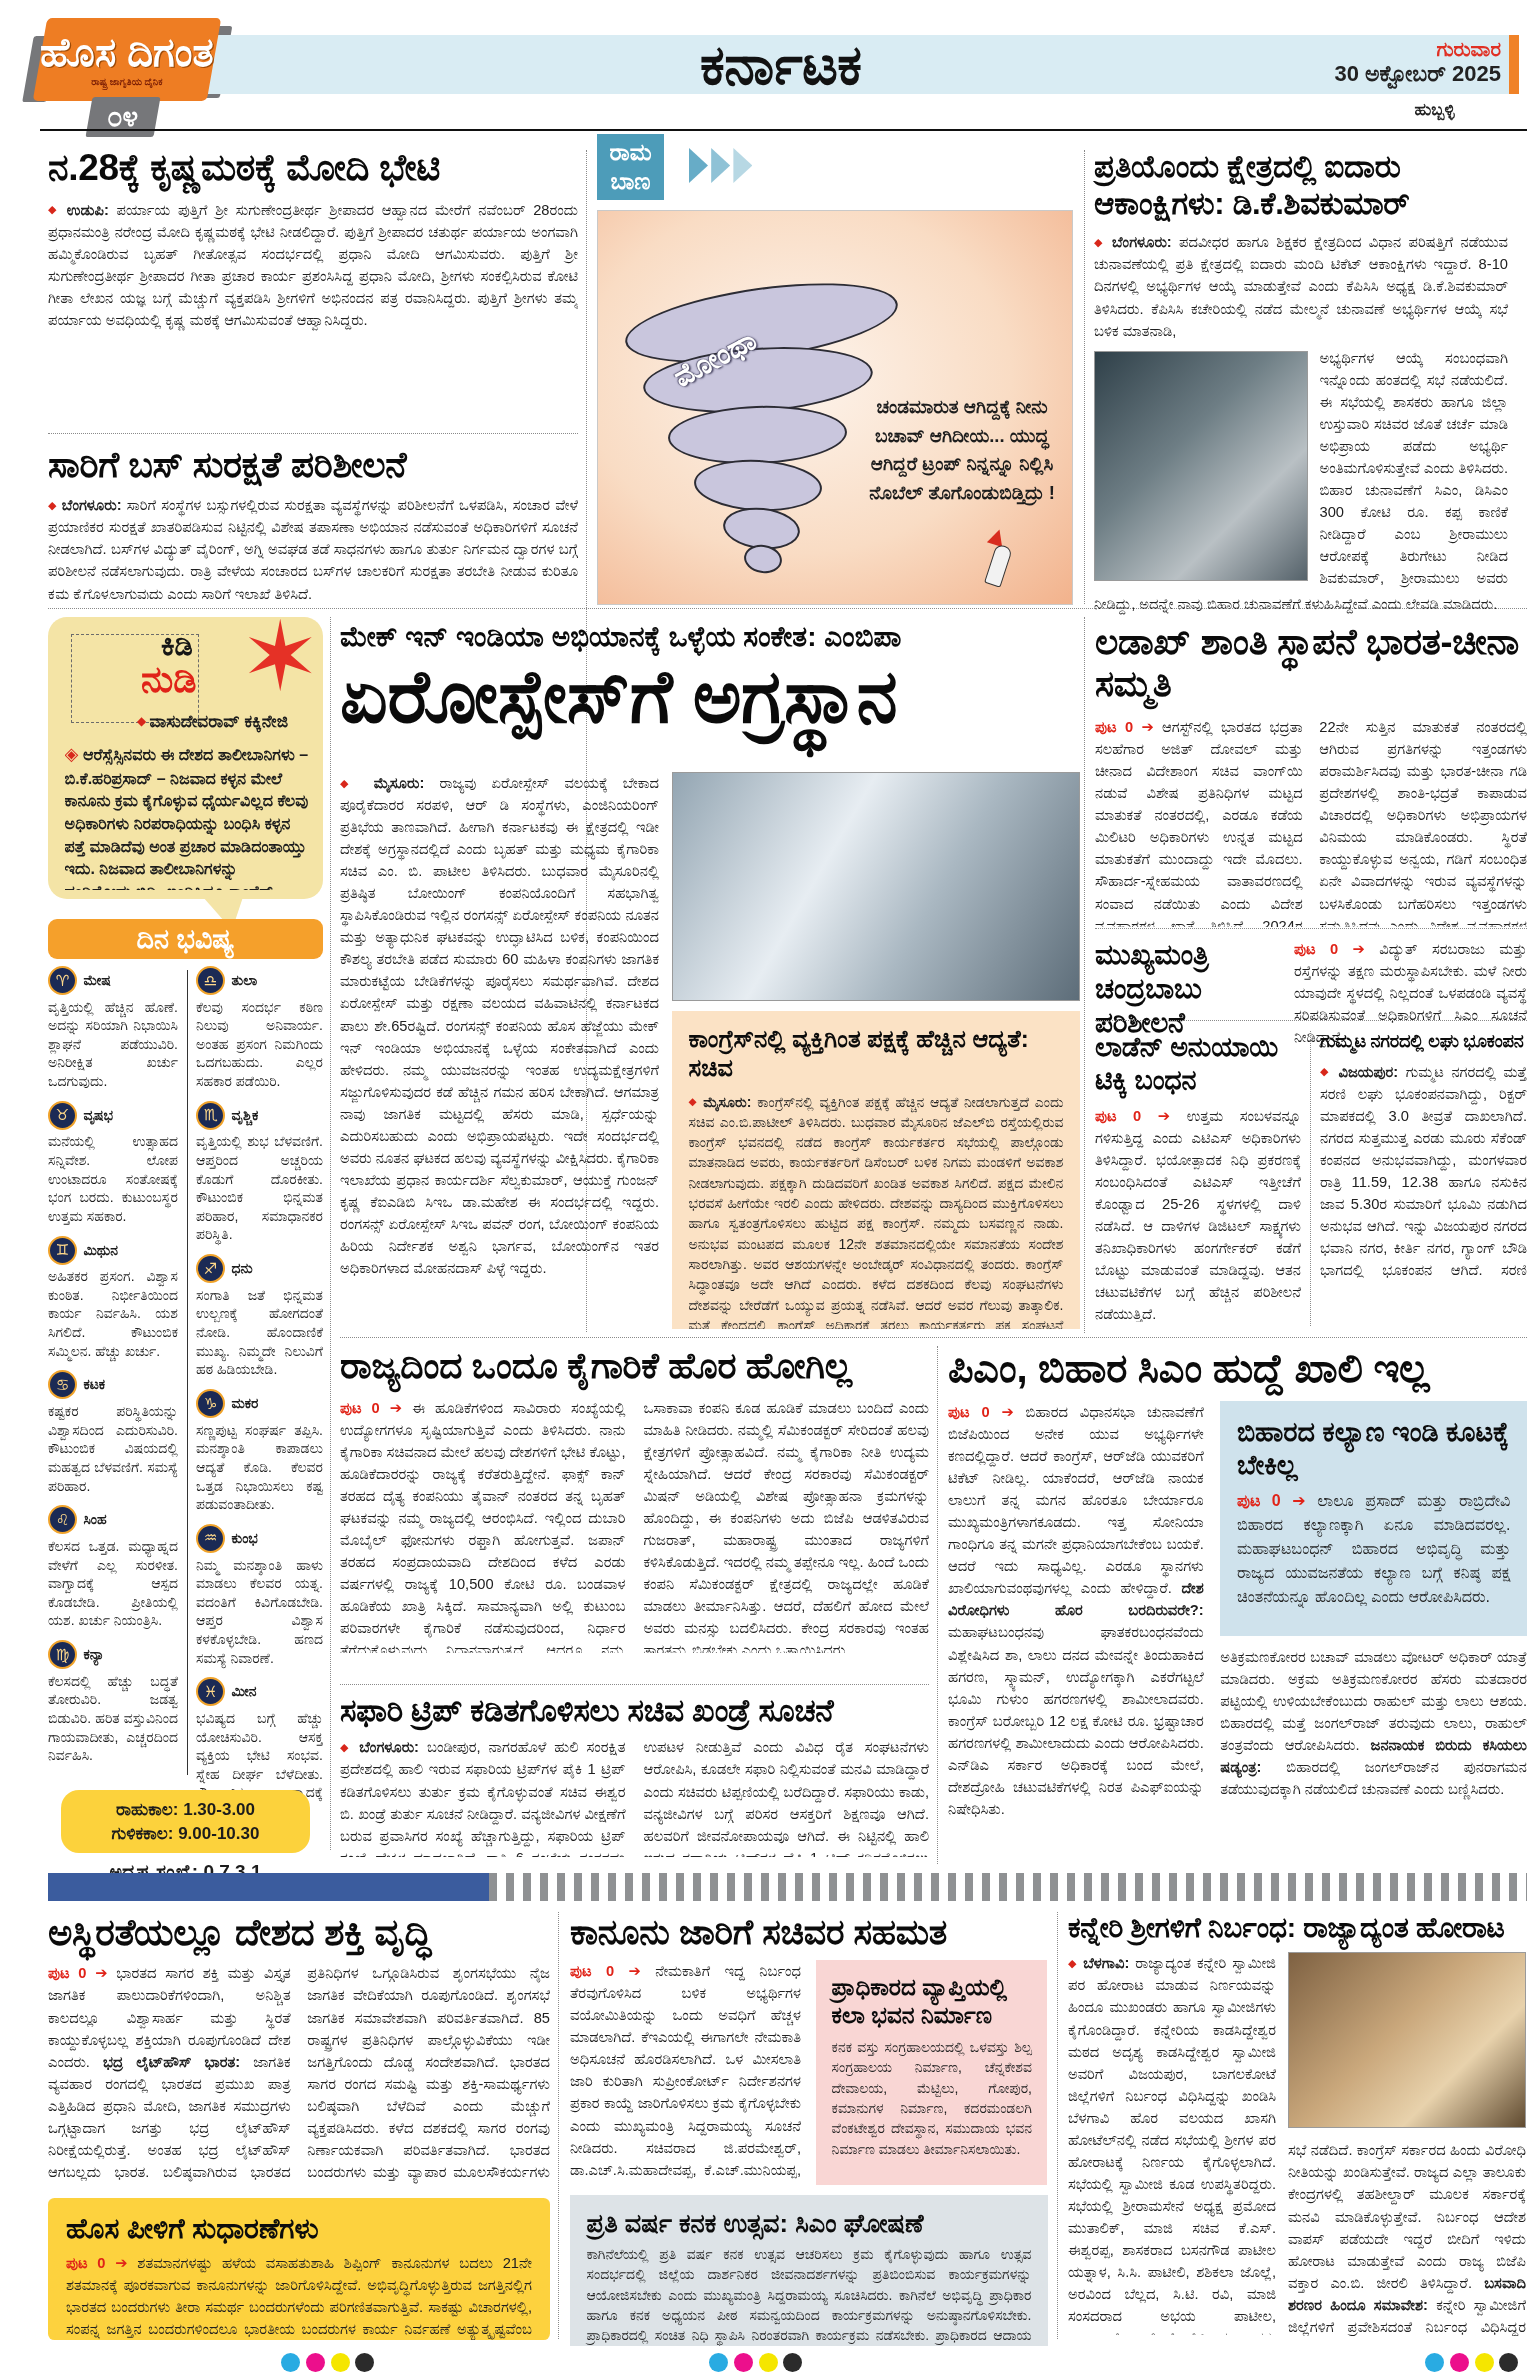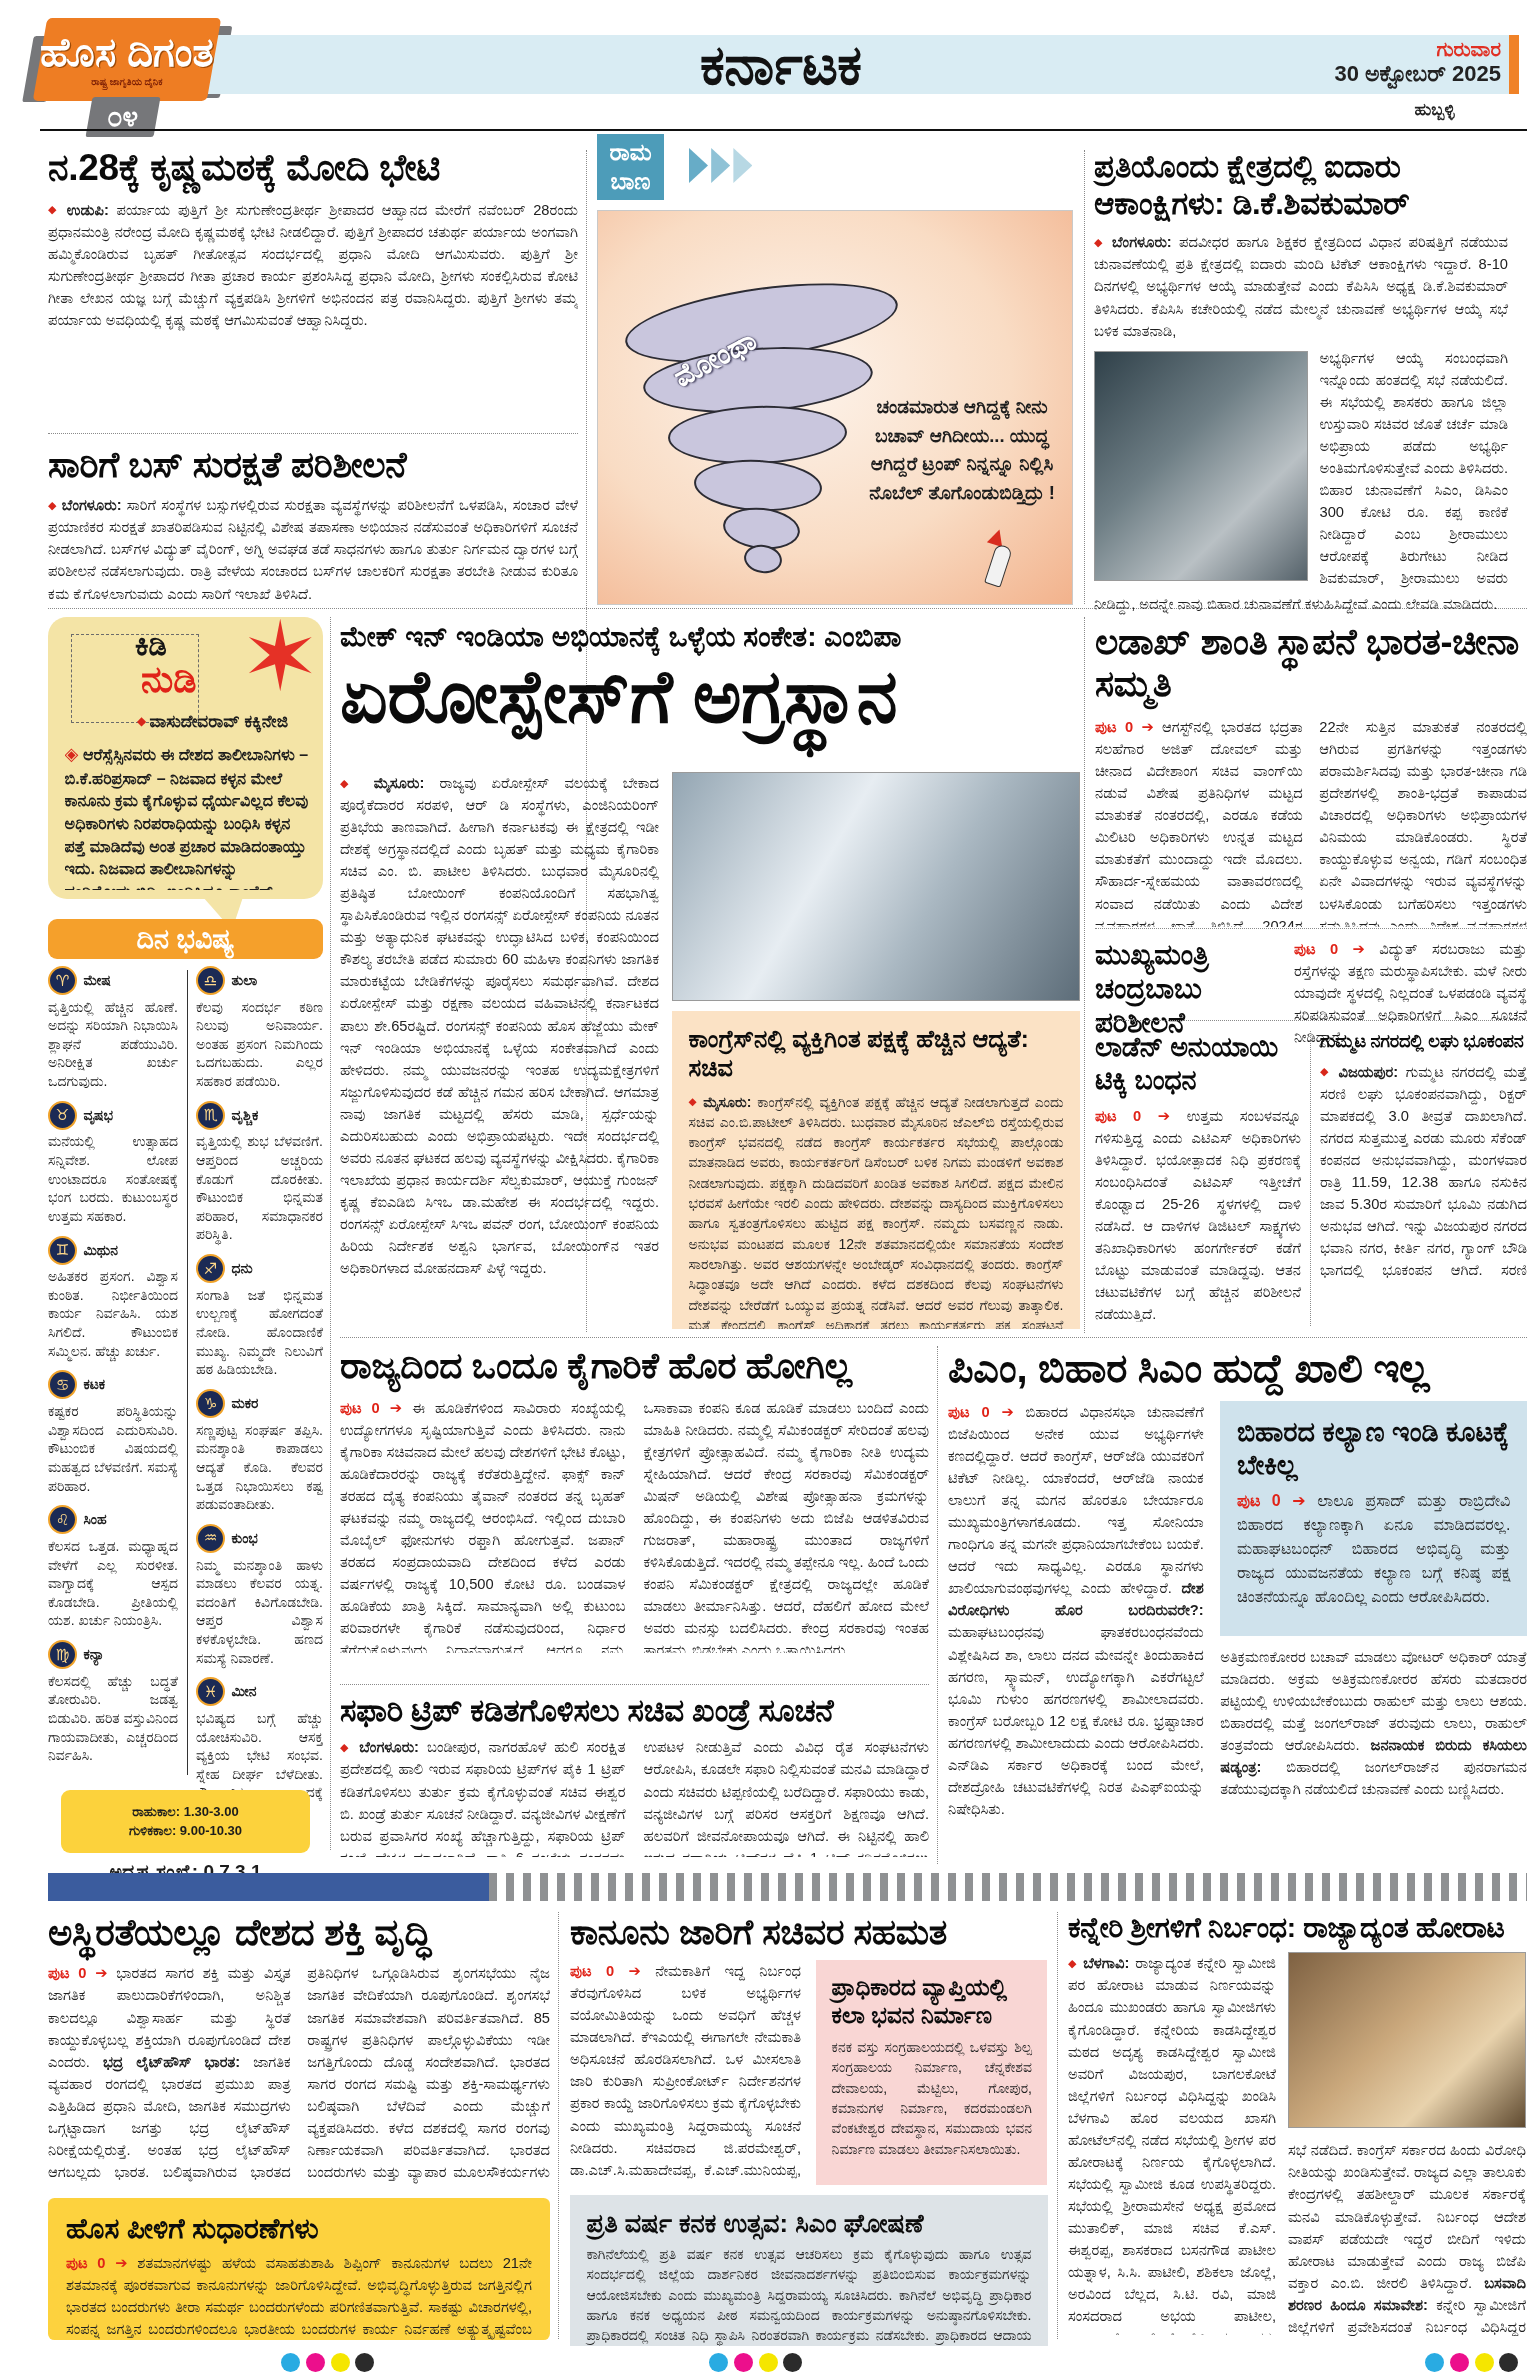--- a/index.html
+++ b/index.html
@@ -57,22 +57,22 @@
   .kidi-tail{width:0;height:0;border-left:29px solid transparent;border-right:11.5px solid transparent;border-top:33px solid #f4e4a6}
   
   .din-head{background:#f5a02b;border-radius:9px;color:#fff;font-weight:800;font-size:27px;
             display:flex;align-items:center;justify-content:center}
   .h-entry{margin-bottom:10.2px}
   .h-head{display:flex;align-items:center;gap:6.4px;margin-bottom:2.6px}
   .h-icon{width:29px;height:29px;border-radius:50%;background:#1b2a55;border:2.6px solid #f0a32b;
           color:#ffd98a;font-size:15.3px;display:flex;align-items:center;justify-content:center;flex:0 0 auto}
   .h-name{font-weight:800;font-size:14px}
   .h-text{font-size:14px;line-height:1.33;text-align:justify}
-  .rahu-box{background:#fcd23c;border-radius:9px;display:flex;flex-direction:column;align-items:center;justify-content:center;
-            font-weight:800;font-size:13px;line-height:1.4}
+  .rahu-box{background:#fcd23c;border-radius:18px;display:flex;flex-direction:column;align-items:center;justify-content:center;
+            font-weight:800;font-size:17px;line-height:1.4}
   .lucky{font-weight:800;font-size:19px;text-align:center}
   
   .peach-box{background:#fbe2c5;padding:14px 16.6px}
   .blue-box{background:#cfe2ec;padding:15.3px 16.6px}
   .pink-box{background:#f9d6d4;padding:14px 15.3px}
   .gray-box{background:#dde3e7;padding:12.8px 16.6px}
   .yellow-box{background:#fdd23e;border-radius:6.4px;padding:14px 18px}
   .box-title{font-weight:800;line-height:1.2;color:#0c0c0c}
   
   .photo{border:0.6px solid #9a9a9a}
@@ -157,21 +157,21 @@
       <div class="photo photo-meeting" style="float:left;width:214px;height:230px;margin:3.8px 11.5px 2.6px 0"></div>
       <span>ಅಭ್ಯರ್ಥಿಗಳ ಆಯ್ಕೆ ಸಂಬಂಧವಾಗಿ ಇನ್ನೊಂದು ಹಂತದಲ್ಲಿ ಸಭೆ ನಡೆಯಲಿದೆ. ಈ ಸಭೆಯಲ್ಲಿ ಶಾಸಕರು ಹಾಗೂ ಜಿಲ್ಲಾ ಉಸ್ತುವಾರಿ ಸಚಿವರ ಜೊತೆ ಚರ್ಚೆ ಮಾಡಿ ಅಭಿಪ್ರಾಯ ಪಡೆದು ಅಭ್ಯರ್ಥಿ ಅಂತಿಮಗೊಳಿಸುತ್ತೇವೆ ಎಂದು ತಿಳಿಸಿದರು. ಬಿಹಾರ ಚುನಾವಣೆಗೆ ಸಿಎಂ, ಡಿಸಿಎಂ 300 ಕೋಟಿ ರೂ. ಕಪ್ಪ ಕಾಣಿಕೆ ನೀಡಿದ್ದಾರೆ ಎಂಬ ಶ್ರೀರಾಮುಲು ಆರೋಪಕ್ಕೆ ತಿರುಗೇಟು ನೀಡಿದ ಶಿವಕುಮಾರ್, ಶ್ರೀರಾಮುಲು ಅವರು ಕಾಂಗ್ರೆಸ್ ಪಕ್ಷಕ್ಕೆ</span>
     </div>
     <p class="body-txt">ನೀಡಿದ್ದು, ಅದನ್ನೇ ನಾವು ಬಿಹಾರ ಚುನಾವಣೆಗೆ ಕಳುಹಿಸಿದ್ದೇವೆ ಎಂದು ಲೇವಡಿ ಮಾಡಿದರು.</p>
   </div>
 
   <div class="abs hdot" style="left:48px;top:608px;width:1479px"></div>
 
   <div class="abs kidi-box" style="left:48px;top:617px;width:275px;height:282px">
     <div class="abs kidi-dash" style="left:23px;top:16.6px;width:128px;height:89px"></div>
-    <div class="abs kidi-title1" style="left:87px;top:11.5px">ಕಿಡಿ</div>
+    <div class="abs kidi-title1" style="left:113px;top:11.5px">ಕಿಡಿ</div>
     <div class="abs kidi-title2" style="left:93px;top:42px">ನುಡಿ</div>
     <div class="abs kidi-star" style="left:192px;top:-7.7px">✶</div>
     <div class="abs kidi-author" style="left:89px;top:95px">ವಾಸುದೇವರಾವ್ ಕಕ್ಕಿನೇಜಿ</div>
     <div class="abs kidi-quote clip" style="left:16.6px;top:125px;width:244px;height:148px">
       <span class="mark">◈</span>
       <span class="q1">ಆರೆಸ್ಸೆಸ್ಸಿನವರು ಈ ದೇಶದ ತಾಲೀಬಾನಿಗಳು</span>
       <span>– ಬಿ.ಕೆ.ಹರಿಪ್ರಸಾದ್</span>
       <span>– ನಿಜವಾದ ಕಳ್ಳನ ಮೇಲೆ ಕಾನೂನು ಕ್ರಮ ಕೈಗೊಳ್ಳುವ ಧೈರ್ಯವಿಲ್ಲದ ಕೆಲವು ಅಧಿಕಾರಿಗಳು ನಿರಪರಾಧಿಯನ್ನು ಬಂಧಿಸಿ ಕಳ್ಳನ ಪತ್ತೆ ಮಾಡಿದೆವು ಅಂತ ಪ್ರಚಾರ ಮಾಡಿದಂತಾಯ್ತು ಇದು. ನಿಜವಾದ ತಾಲೀಬಾನಿಗಳನ್ನು ದಂಡಿಸೋದು ಬಿಡಿ, ಖಂಡಿಸಿದ್ದೂ ಕಾಂಗ್ರೆಸ್ ಇತಿಹಾಸದಲ್ಲಿ ಇಲ್ಲ!</span>
     </div>
   </div>

